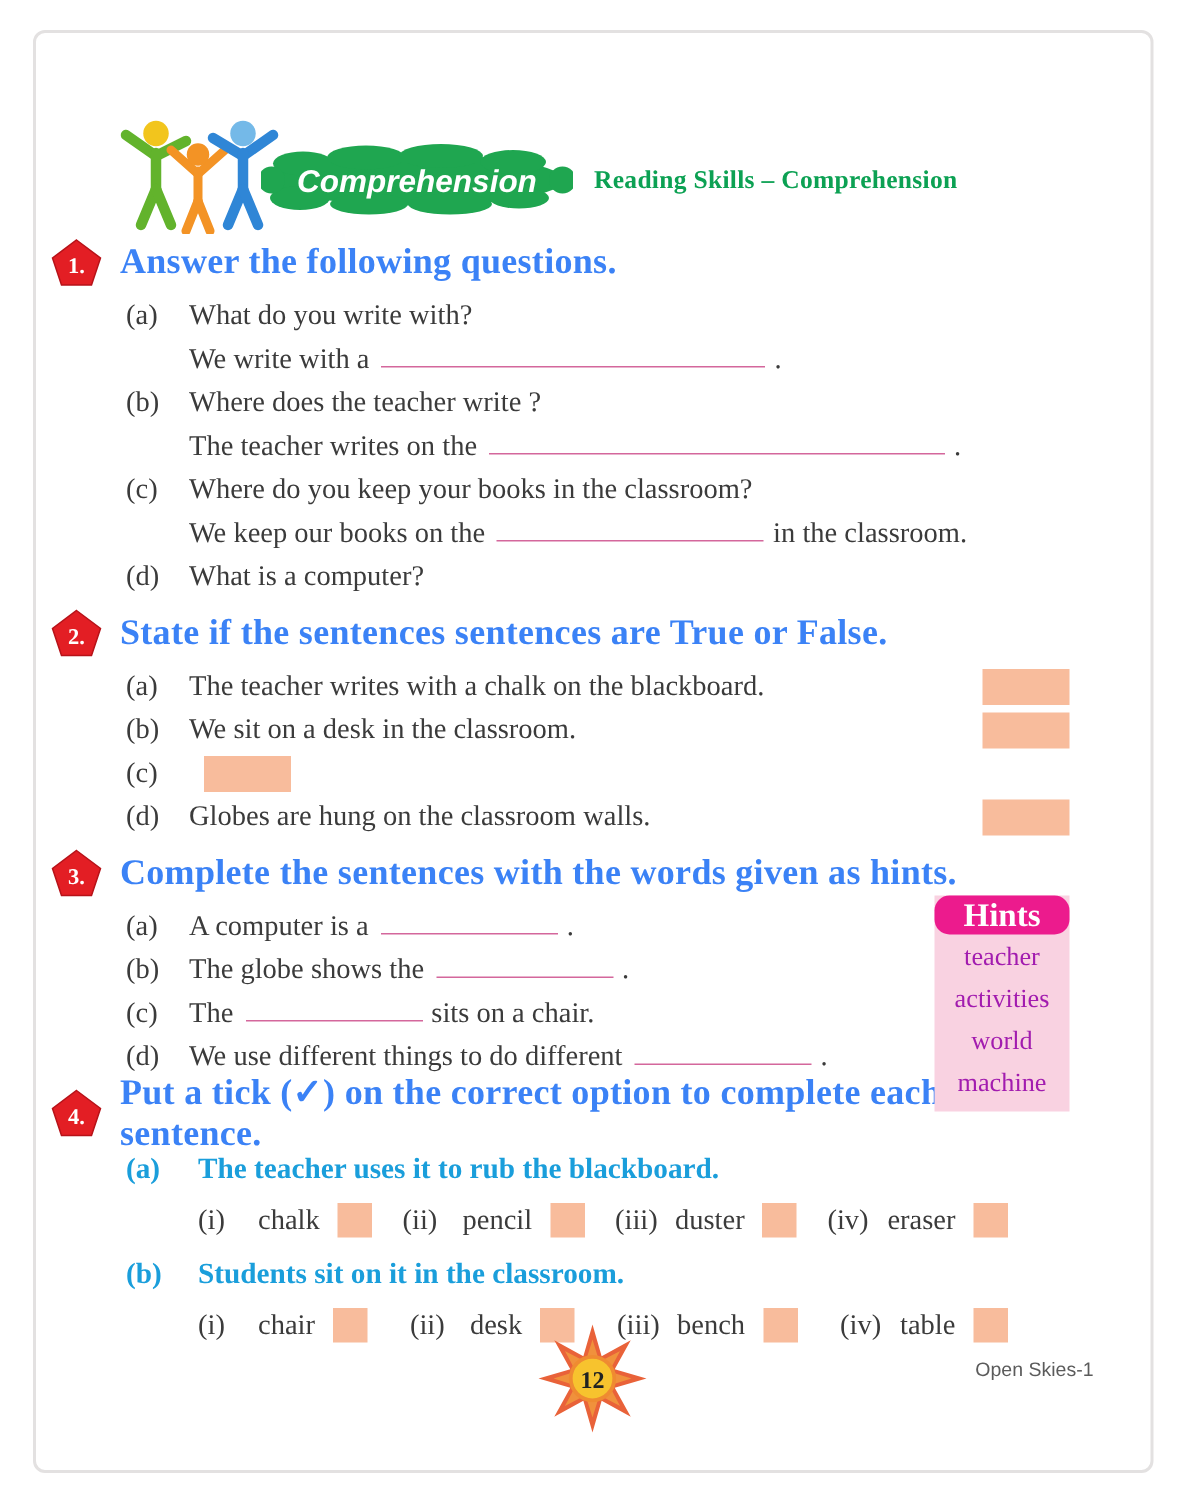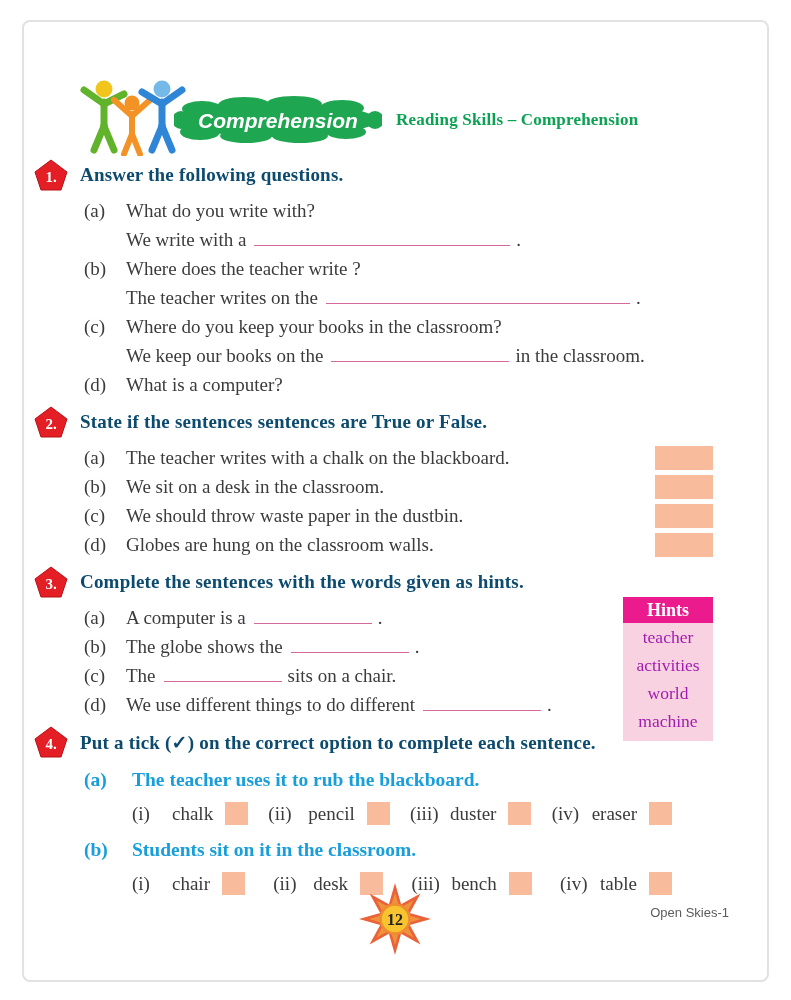--- a/index.html
+++ b/index.html
@@ -20,21 +20,21 @@
   .figures{position:absolute;left:-4px;top:76px;}
   .cloud-badge{position:absolute;left:96px;top:96px;}
   .subtitle{
     position:absolute;left:318px;top:110px;
     font-size:17px;font-weight:bold;color:#0ca153;letter-spacing:.2px;
   }
 
   
   .sec-head{display:flex;align-items:center;margin:6px 0 4px -44px;height:34px;}
   .pent{width:34px;height:32px;flex:0 0 34px;margin-right:12px;}
-  .sec-title{font-size:19px;font-weight:bold;color:#0c4a6e;letter-spacing:.2px;font-family:Liberation Serif, serif;}
+  .sec-title{font-size:24px;font-weight:bold;color:#3b82f6;letter-spacing:.2px;font-family:Liberation Serif, serif;}
 
   
   .row{display:flex;line-height:29px;font-size:19px;}
   .lbl{flex:0 0 42px;}
   .txt{flex:1;}
   .items{margin-left:6px;}
   .ansrow{margin-left:42px;}
   .blank{
     display:inline-block;vertical-align:baseline;
     border-bottom:1.6px solid #d4679c;height:15px;
@@ -53,22 +53,23 @@
   }
 
   
   .q3wrap{position:relative;}
   .q3items{width:488px;}
   .hints{
     position:absolute;top:-6px;right:0;width:90px;text-align:center;
     background:#f9d2e1;padding-bottom:6px;
   }
   .hints-title{
-    background:#ec1b8d;color:#ffffff;font-weight:bold;font-size:18px;
+    background:#ec1b8d;color:#ffffff;font-weight:bold;font-size:22px;
     line-height:26px;
+    border-radius:10px;
   }
   .hint-word{font-size:17.5px;line-height:28px;color:#a21caf;}
 
   
   .blue{color:#1a9edb;}
   .subq{display:flex;line-height:33px;font-size:19.5px;font-weight:bold;}
   .subq .lbl{flex:0 0 48px;}
   .optrow{
     display:flex;justify-content:space-between;align-items:center;
     margin:2px 0 4px 48px;width:540px;line-height:31px;font-size:19px;
@@ -202,21 +203,20 @@
           <span class="txt">The teacher writes with a chalk on the blackboard.</span>
           <span class="tfbox"></span>
         </div>
         <div class="row tf">
           <span class="lbl">(b)</span>
           <span class="txt">We sit on a desk in the classroom.</span>
           <span class="tfbox"></span>
         </div>
         <div class="row tf">
           <span class="lbl">(c)</span>
-          <span class="txt">We should throw waste paper in the dustbin.</span>
           <span class="tfbox"></span>
         </div>
         <div class="row tf">
           <span class="lbl">(d)</span>
           <span class="txt">Globes are hung on the classroom walls.</span>
           <span class="tfbox"></span>
         </div>
       </div>
     </div>
 

